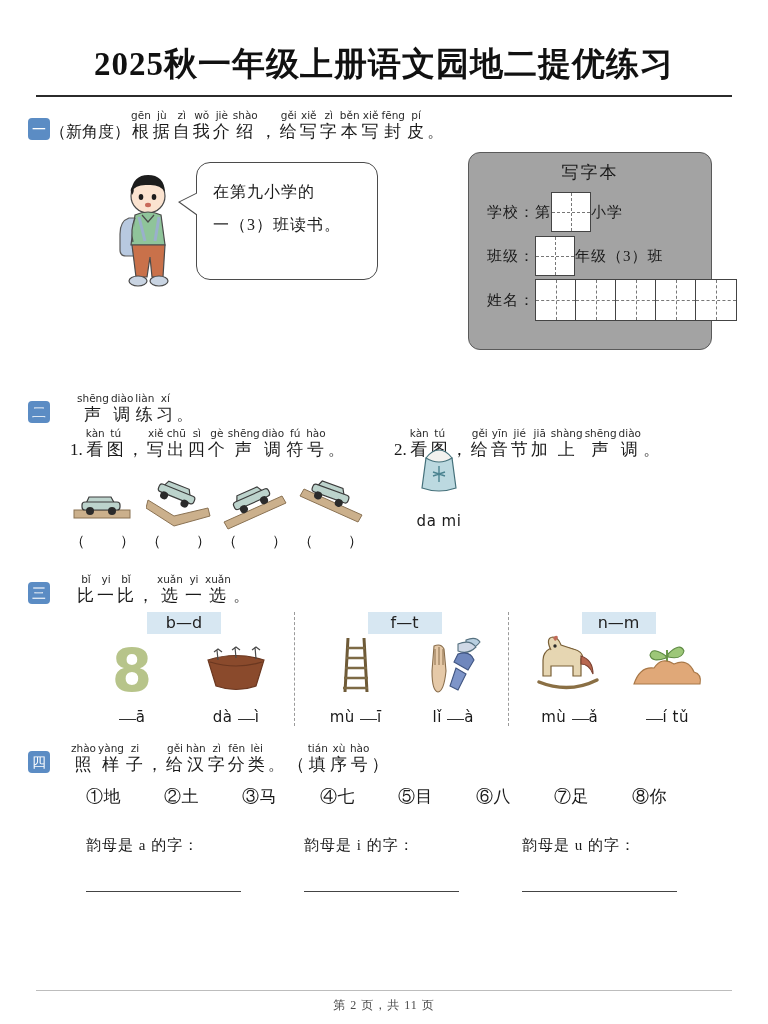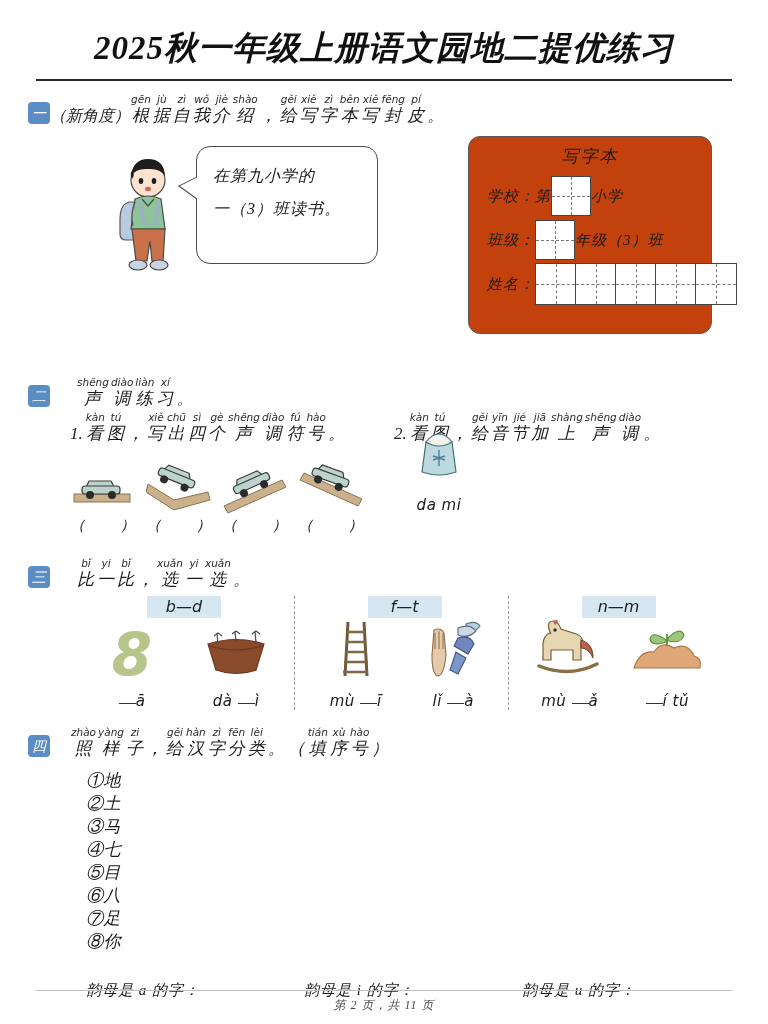--- a/index.html
+++ b/index.html
@@ -13,22 +13,21 @@
     font-family: "Liberation Serif", "DejaVu Serif", serif;
     color: #1a1a1a;
     position: relative;
     overflow: hidden;
   }
   .page {
     position: relative;
     width: 768px;
     height: 1024px;
     box-sizing: border-box;
-    padding: 0 28px;
-    font-style: italic;
+    padding: 16px 28px;
   }
 
   
   .title {
     text-align: center;
     font-family: "Liberation Serif", "DejaVu Serif", serif;
     font-weight: bold;
     font-size: 33px;
     letter-spacing: 1px;
     padding-top: 26px;
@@ -135,21 +134,21 @@
 
   .notebook {
     position: absolute;
     left: 440px;
     top: 4px;
     width: 244px;
     height: 198px;
     border: 1.4px solid #5a5a5a;
     border-radius: 12px;
     box-sizing: border-box;
-    background: #c2410c;
+    background: #a3a3a3;
     padding: 8px 0 0 0;
   }
   .nb-title {
     text-align: center;
     font-size: 17px;
     letter-spacing: 2px;
     margin-bottom: 6px;
   }
   .nb-row {
     display: flex;
@@ -320,21 +319,20 @@
     font-weight: bold;
     color: #b7c48a;
     -webkit-text-stroke: 0;
   }
 
   
   .char-row {
     display: flex;
     margin-top: 10px;
     padding-left: 58px;
-    flex-direction: column;
   }
   .char-item {
     width: 78px;
     font-size: 17px;
     letter-spacing: 0.5px;
     white-space: nowrap;
   }
   .cat-row {
     display: flex;
     margin-top: 28px;

